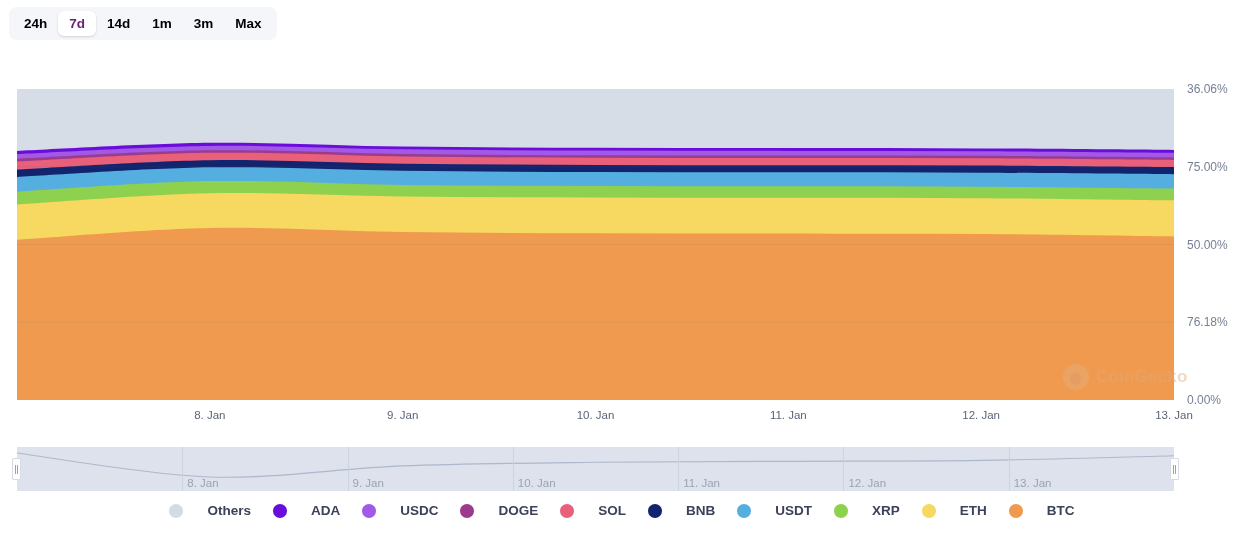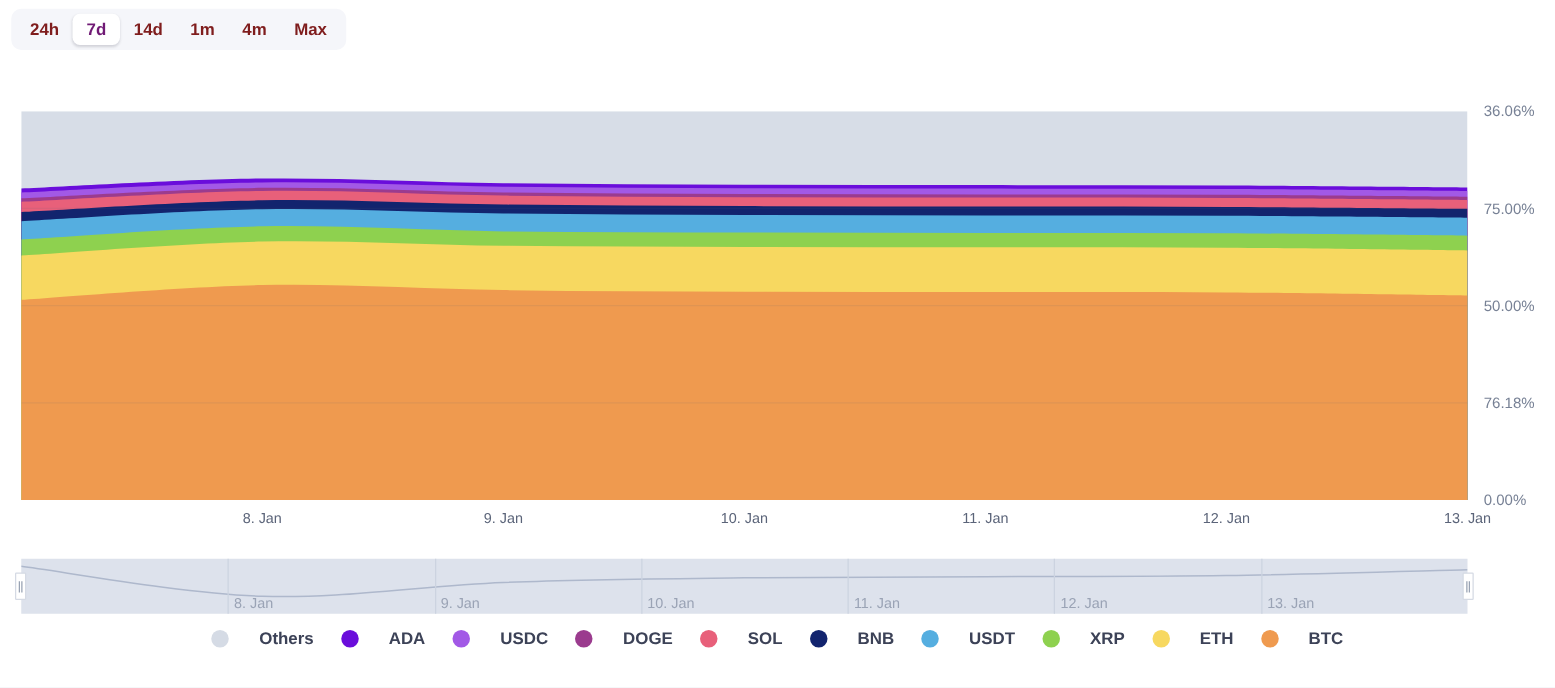--- a/index.html
+++ b/index.html
@@ -25,21 +25,21 @@
     background: #f5f6fa;
     border-radius: 8px;
     display: flex;
     align-items: center;
     padding: 0 4px;
     box-sizing: border-box;
   }
   .range-btn {
     font-size: 13.5px;
     font-weight: bold;
-    color: #7f1d1d;
+    color: #000000;
     padding: 5px 11px;
     border-radius: 6px;
     line-height: 15px;
     cursor: pointer;
     user-select: none;
     white-space: nowrap;
   }
   .range-btn.active {
     background: #ffffff;
     color: #701a75;
@@ -197,21 +197,21 @@
   }
 </style>
 </head>
 <body>
 
 <div id="range-selector">
     <div class="range-btn">24h</div>
     <div class="range-btn active">7d</div>
     <div class="range-btn">14d</div>
     <div class="range-btn">1m</div>
-    <div class="range-btn">4m</div>
+    <div class="range-btn">3m</div>
     <div class="range-btn">Max</div>
   </div>
 
 <div id="plot-wrap">
   <svg id="main-chart-svg" width="1157" height="311">
       <rect x="0" y="0" width="1157" height="311" fill="#d7dde7"></rect>
       <path d="M 0.00 61.89 C 32.14 60.54, 128.56 54.53, 192.83 53.80 C 257.11 53.08, 321.39 56.71, 385.67 57.54 C 449.94 58.36, 514.22 58.52, 578.50 58.78 C 642.78 59.04, 707.06 58.99, 771.33 59.09 C 835.61 59.19, 899.89 59.09, 964.17 59.40 C 1028.44 59.71, 1124.86 60.70, 1157.00 60.96 L 1157 311 L 0 311 Z" fill="#6a0ddb"></path>
       <path d="M 0.00 65.00 C 32.14 63.65, 128.56 57.69, 192.83 56.91 C 257.11 56.14, 321.39 59.56, 385.67 60.33 C 449.94 61.11, 514.22 61.32, 578.50 61.58 C 642.78 61.84, 707.06 61.79, 771.33 61.89 C 835.61 61.99, 899.89 61.89, 964.17 62.20 C 1028.44 62.51, 1124.86 63.50, 1157.00 63.76 L 1157 311 L 0 311 Z" fill="#a259e6"></path>
       <path d="M 0.00 69.66 C 32.14 68.26, 128.56 62.04, 192.83 61.27 C 257.11 60.49, 321.39 64.17, 385.67 65.00 C 449.94 65.83, 514.22 65.98, 578.50 66.24 C 642.78 66.50, 707.06 66.45, 771.33 66.55 C 835.61 66.66, 899.89 66.55, 964.17 66.86 C 1028.44 67.18, 1124.86 68.16, 1157.00 68.42 L 1157 311 L 0 311 Z" fill="#9b3b8e"></path>
       <path d="M 0.00 72.46 C 32.14 71.01, 128.56 64.58, 192.83 63.75 C 257.11 62.93, 321.39 66.66, 385.67 67.49 C 449.94 68.32, 514.22 68.47, 578.50 68.73 C 642.78 68.99, 707.06 68.94, 771.33 69.04 C 835.61 69.15, 899.89 69.04, 964.17 69.35 C 1028.44 69.66, 1124.86 70.65, 1157.00 70.91 L 1157 311 L 0 311 Z" fill="#e8607a"></path>
@@ -235,20 +235,24 @@
 
   <div id="x-labels">
       <div class="x-label" style="left: 209.833px;">8. Jan</div>
       <div class="x-label" style="left: 402.667px;">9. Jan</div>
       <div class="x-label" style="left: 595.5px;">10. Jan</div>
       <div class="x-label" style="left: 788.333px;">11. Jan</div>
       <div class="x-label" style="left: 981.167px;">12. Jan</div>
       <div class="x-label" style="left: 1174px;">13. Jan</div>
     </div>
 
+  <div id="watermark">
+    <div class="wm-coin"></div>
+    <div class="wm-text">CoinGecko</div>
+  </div>
 </div>
 
 <div id="navigator">
   <svg id="navigator-svg" width="1157" height="44">
       <path d="M 0.00 6.00 C 32.14 10.00, 128.56 27.85, 192.83 30.00 C 257.11 32.15, 321.39 21.38, 385.67 18.92 C 449.94 16.46, 514.22 16.00, 578.50 15.23 C 642.78 14.46, 707.06 14.62, 771.33 14.31 C 835.61 14.00, 899.89 14.31, 964.17 13.38 C 1028.44 12.46, 1124.86 9.54, 1157.00 8.77" fill="none" stroke="#aeb8cc" stroke-width="1.2"></path>
     </svg>
   <div id="nav-grid">
       <div class="nav-gridline" style="left: 165.286px;"></div>
       <div class="nav-gridline" style="left: 330.571px;"></div>
       <div class="nav-gridline" style="left: 495.857px;"></div>

